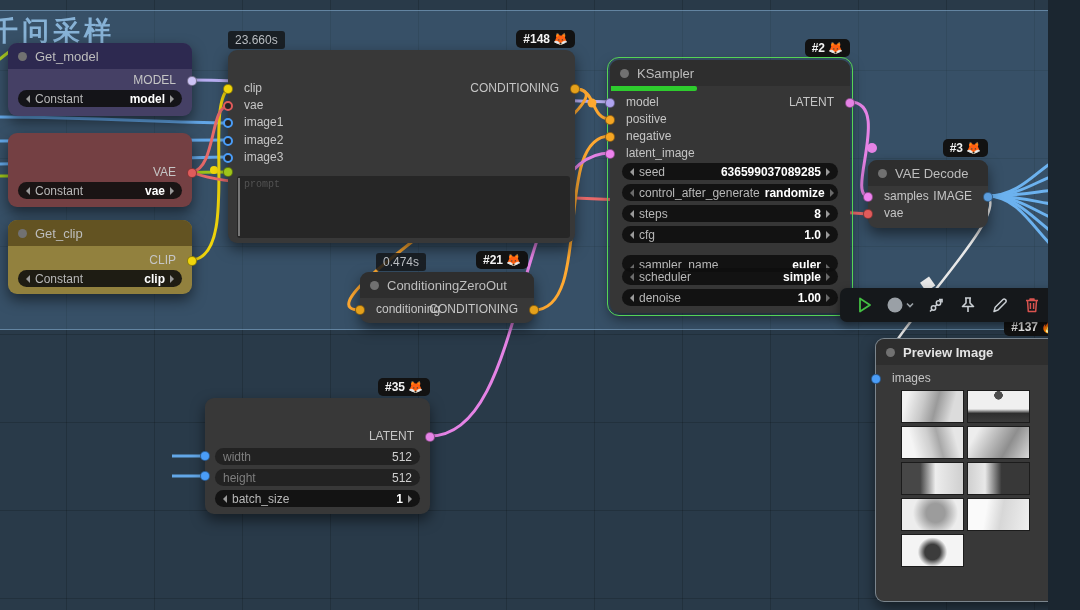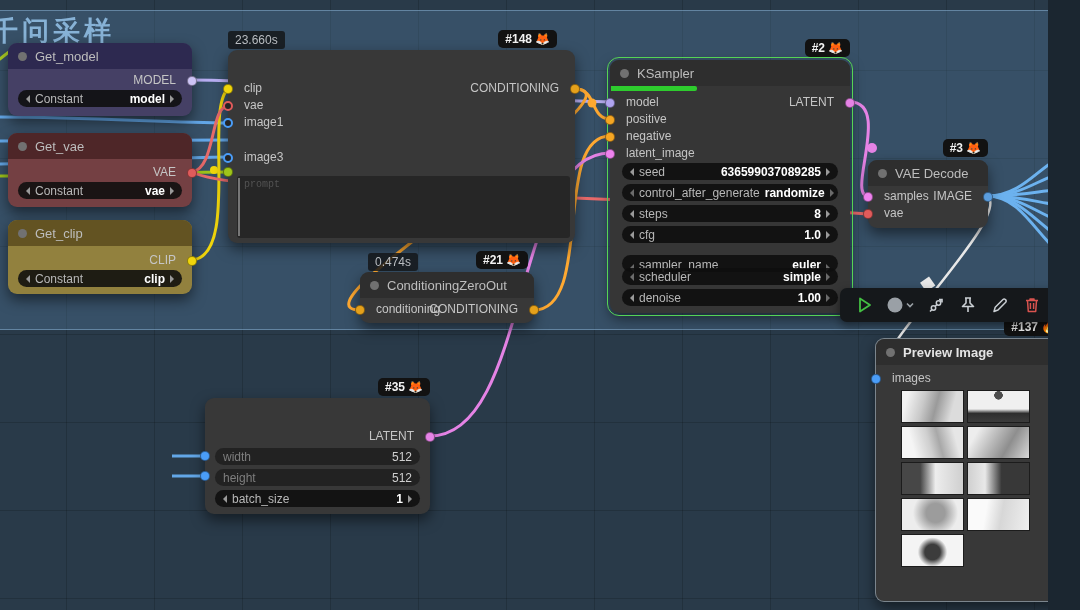--- a/index.html
+++ b/index.html
@@ -147,24 +147,20 @@
     </div>
     <div class="pill" style="top:47px;">
       <span class="arw l"></span>
       <span class="wlbl">Constant</span>
       <span class="wval">model</span>
       <span class="arw r"></span>
     </div>
   </div>
 
   <div class="node" style="left:8px;top:133px;width:184px;height:74px;background:#744043;">
-    <div class="hdr" style="background:#4e2628;">
-      <span class="cdot"></span>
-      <span class="ttl">Get_vae</span>
-    </div>
     <div class="slot out" style="top:31px;">
       <span class="lbl">VAE</span>
       <span class="port" style="--c:#e05b5b;"></span>
     </div>
     <div class="pill" style="top:49px;">
       <span class="arw l"></span>
       <span class="wlbl">Constant</span>
       <span class="wval">vae</span>
       <span class="arw r"></span>
     </div>
@@ -184,53 +180,57 @@
       <span class="wlbl">Constant</span>
       <span class="wval">clip</span>
       <span class="arw r"></span>
     </div>
   </div>
 
   <div class="node" style="left:228px;top:50px;width:347px;height:193px;">
     <div class="badge timer" style="left:0;top:-19px;">
       <span>23.660s</span>
       </div>
-    <div class="badge" style="right:18px;top:-20px;">
+    <div class="badge" style="right:0;top:-20px;">
       <span>#148</span>
         <span class="emoji">🦊</span>
       </div>
     <div class="slot in" style="top:30px;">
       <span class="port" style="--c:#f0d50c;"></span>
       <span class="lbl">clip</span>
     </div>
     <div class="slot out" style="top:30px;">
       <span class="lbl">CONDITIONING</span>
       <span class="port" style="--c:#e5a11b;"></span>
     </div>
     <div class="slot in" style="top:47px;">
       <span class="port ring" style="--c:#e05b5b;"></span>
       <span class="lbl">vae</span>
     </div>
     <div class="slot in" style="top:64px;">
       <span class="port ring" style="--c:#4a9df8;"></span>
       <span class="lbl">image1</span>
+    </div>
+    <div class="slot in" style="top:82px;">
+      <span class="port ring" style="--c:#4a9df8;"></span>
+      <span class="lbl">image2</span>
     </div>
     <div class="slot in" style="top:99px;">
       <span class="port ring" style="--c:#4a9df8;"></span>
       <span class="lbl">image3</span>
     </div>
     <span class="port abs" style="--c:#9ec41a;left:0;top:117px;"></span>
     <div class="ta-wrap">
       <textarea placeholder="prompt" style=""></textarea>
       <span class="ta-scroll"></span>
     </div>
   </div>
 
   <div class="node" style="left:360px;top:272px;width:174px;height:51px;">
-    <div class="badge timer" style="left:8px;top:-19px;">
+    <div class="badge timer" style="left:16px;top:-19px;">
       <span>0.474s</span>
       </div>
     <div class="badge" style="right:6px;top:-21px;">
       <span>#21</span>
         <span class="emoji">🦊</span>
       </div>
     <div class="hdr">
       <span class="cdot"></span>
       <span class="ttl">ConditioningZeroOut</span>
     </div>

